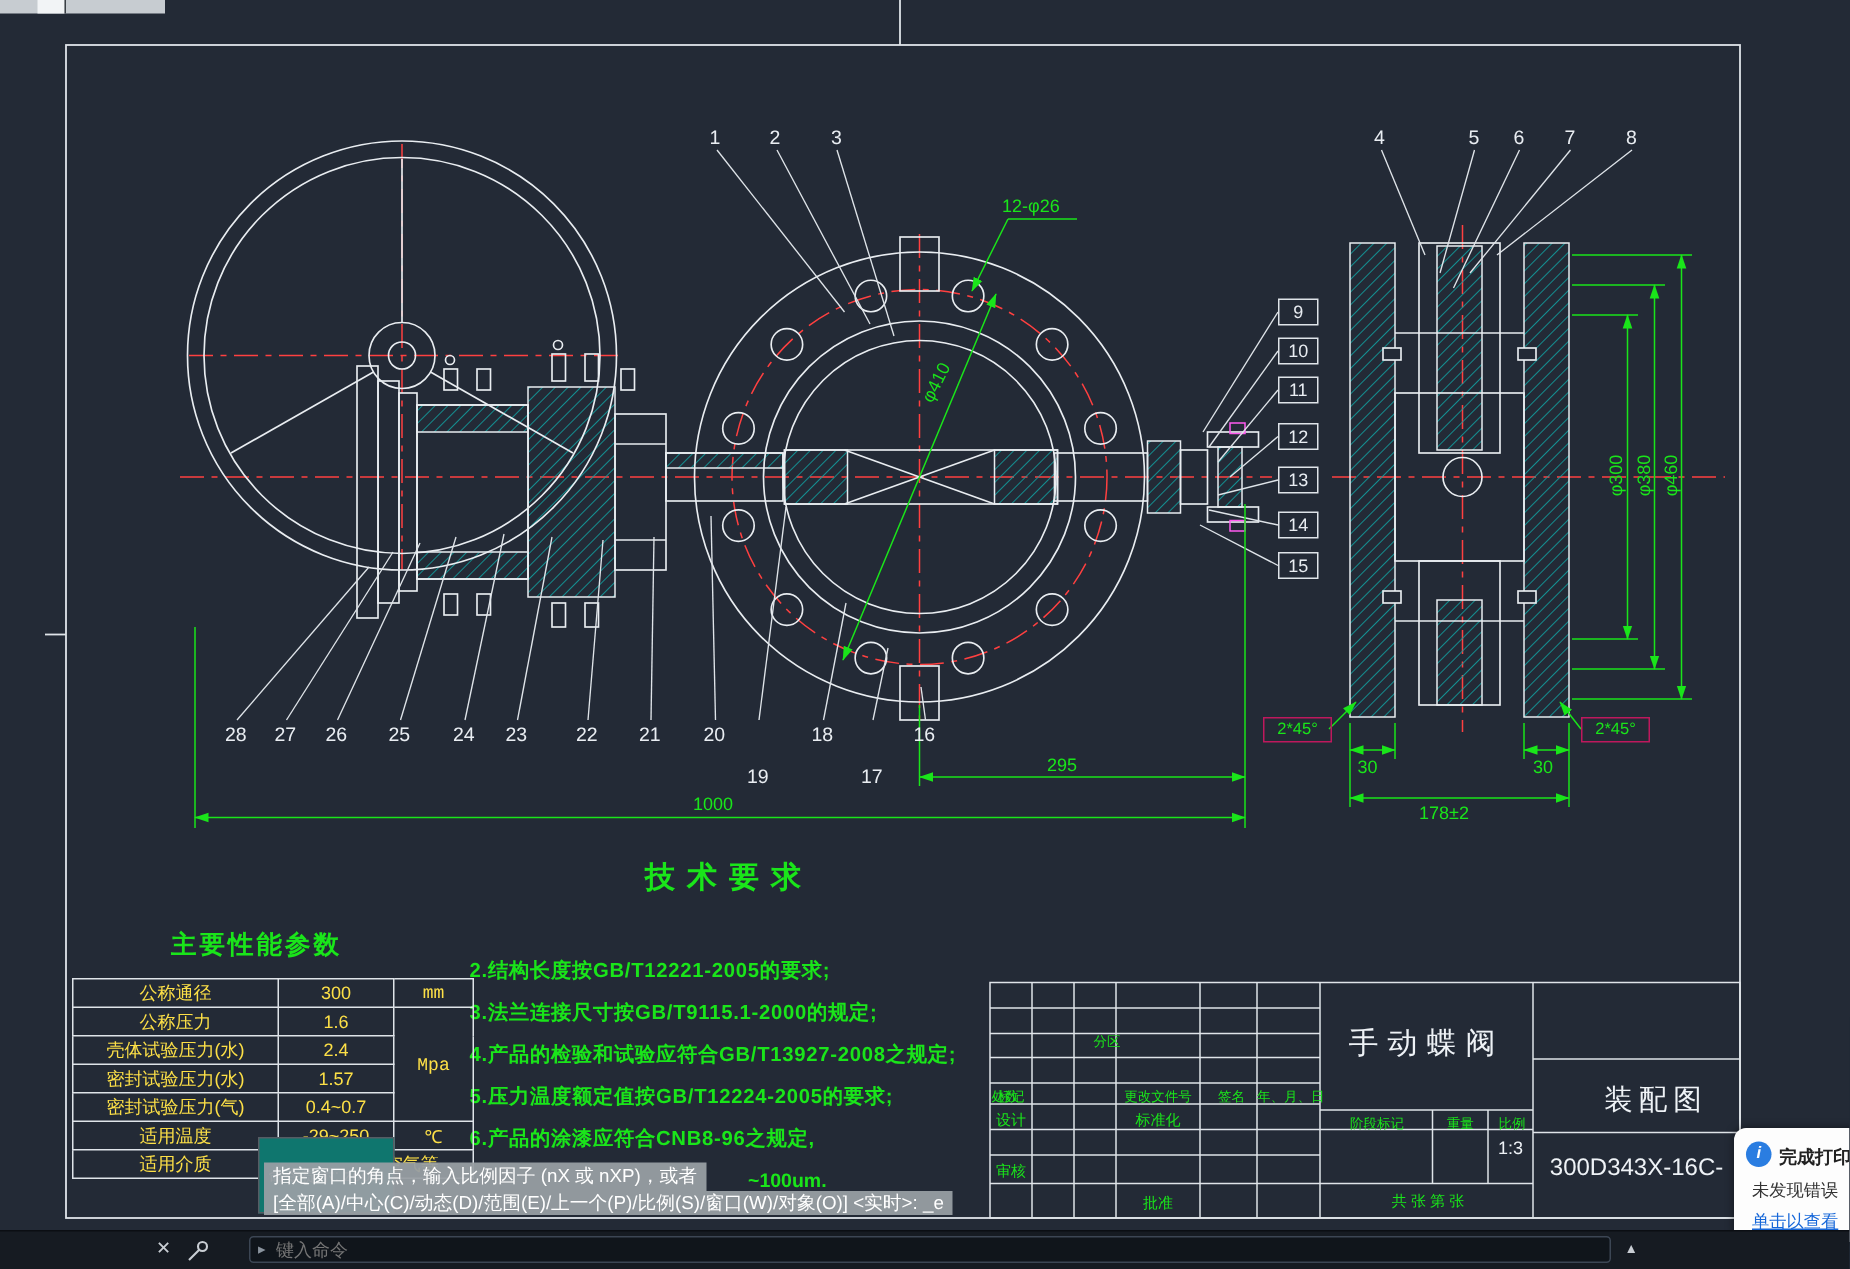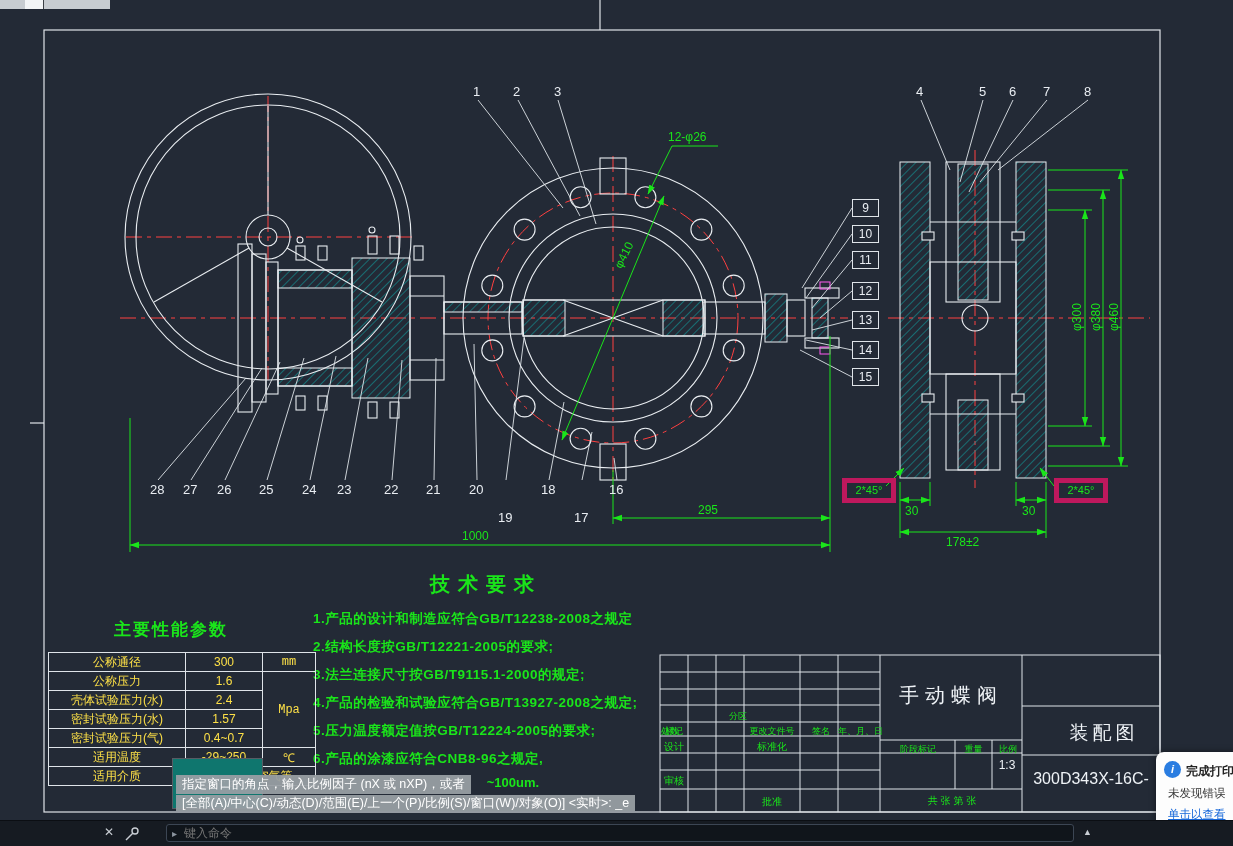--- a/index.html
+++ b/index.html
@@ -2,21 +2,21 @@
 <html><head>
 <meta charset="utf-8">
 <style>
   html,body{margin:0;padding:0;background:#232a36;font-family:"Liberation Sans",sans-serif;}
   #stage{position:relative;width:1233px;height:846px;overflow:hidden;background:#232a36;}
   .abs{position:absolute;}
   svg{position:absolute;left:0;top:0;}
   .pn{position:absolute;color:#e9edf2;font-size:13px;white-space:nowrap;}
   .pnbox{position:absolute;color:#e9edf2;font-size:12px;border:1px solid #dfe4e9;width:25px;height:16px;line-height:16px;text-align:center;}
   .dim{position:absolute;color:#1ae51a;font-size:12px;white-space:nowrap;}
-  .dimbox{position:absolute;color:#1ae51a;font-size:11px;border:5px solid #be185d;width:44px;height:15px;line-height:15px;text-align:center;}
+  .dimbox{position:absolute;color:#1ae51a;font-size:11px;border:1px solid #be185d;width:44px;height:15px;line-height:15px;text-align:center;}
   .rot90{width:40px;text-align:center;transform:rotate(-90deg);}
   .tech{position:absolute;color:#1ae51a;font-weight:700;font-size:13.5px;letter-spacing:.5px;white-space:nowrap;}
   .tbg{position:absolute;color:#1ae51a;font-size:9px;text-align:center;white-space:nowrap;}
   .tbw{position:absolute;color:#eef2f6;text-align:center;white-space:nowrap;}
   #ptable{position:absolute;left:48px;top:652px;border-collapse:collapse;color:#fde047;font-size:12px;}
   #ptable td{border:1px solid #dfe4e9;height:18px;padding:0 3px;text-align:center;white-space:nowrap;}
   .c1{width:130px;} .c2{width:70px;} .c3{width:46px;font-family:Liberation Mono, monospace;}
   .grayline{background:rgba(152,158,163,.95);color:#fff;font-size:12.5px;padding:1px 6px;white-space:nowrap;}
   #tooltip{position:absolute;left:172px;top:758px;background:#0f766e;border:1px solid #565c64;color:#d8dce1;font-size:11px;padding:17px 6px;white-space:nowrap;}
   #notif{position:absolute;left:1156px;top:752px;width:120px;height:76px;background:#fdfdfd;border-radius:8px 0 0 8px;box-shadow:0 0 6px rgba(0,0,0,.5);overflow:hidden;}
@@ -274,21 +274,20 @@
 <div class="dim rot90" style="left:1057px;top:310px">φ300</div>
 <div class="dim rot90" style="left:1076px;top:310px">φ380</div>
 <div class="dim rot90" style="left:1094px;top:310px">φ460</div>
 <div class="dim" style="left:946px;top:535px">178±2</div>
 <div class="dim" style="left:905px;top:504px">30</div>
 <div class="dim" style="left:1022px;top:504px">30</div>
 <div class="dimbox" style="left:842px;top:478px">2*45°</div>
 <div class="dimbox" style="left:1054px;top:478px">2*45°</div>
 
 <div class="tech" style="left:430px;top:571px;font-size:20px;letter-spacing:8px">技术要求</div>
-<div class="tech" style="left:313px;top:610px">1.产品的设计和制造应符合GB/T12238-2008之规定</div>
 <div class="tech" style="left:313px;top:638px">2.结构长度按GB/T12221-2005的要求;</div>
 <div class="tech" style="left:313px;top:666px">3.法兰连接尺寸按GB/T9115.1-2000的规定;</div>
 <div class="tech" style="left:313px;top:694px">4.产品的检验和试验应符合GB/T13927-2008之规定;</div>
 <div class="tech" style="left:313px;top:722px">5.压力温度额定值按GB/T12224-2005的要求;</div>
 <div class="tech" style="left:313px;top:750px">6.产品的涂漆应符合CNB8-96之规定,</div>
 
 <div class="tech" style="left:114px;top:618px;font-size:17px;letter-spacing:2px">主要性能参数</div>
 <table id="ptable">
   <tbody>
         <tr>
@@ -324,35 +323,35 @@
   </tr>
 </tbody>
     </table>
 
 <div class="tbw" style="left:882px;top:682px;width:138px;font-size:20px;letter-spacing:6px">手动蝶阀</div>
 <div class="tbw" style="left:1024px;top:720px;width:160px;font-size:19px;letter-spacing:4px">装配图</div>
 <div class="tbw" style="left:1024px;top:770px;width:134px;font-size:16px">300D343X-16C-</div>
 <div class="tbw" style="left:990px;top:758px;width:34px;font-size:12px">1:3</div>
 <div class="tbg" style="left:660px;top:725px;width:28px">标记</div>
 <div class="tbg" style="left:660px;top:725px;width:20px">处数</div>
-<div class="tbg" style="left:716px;top:710px;width:44px">分区</div>
+<div class="tbg" style="left:716px;top:688px;width:44px">分区</div>
 <div class="tbg" style="left:744px;top:725px;width:56px">更改文件号</div>
 <div class="tbg" style="left:800px;top:725px;width:42px">签名</div>
 <div class="tbg" style="left:838px;top:725px;width:42px">年、月、日</div>
 <div class="tbg" style="left:660px;top:740px;width:28px;font-size:10px">设计</div>
 <div class="tbg" style="left:744px;top:740px;width:56px;font-size:10px">标准化</div>
 <div class="tbg" style="left:660px;top:774px;width:28px;font-size:10px">审核</div>
 <div class="tbg" style="left:744px;top:795px;width:56px;font-size:10px">批准</div>
 <div class="tbg" style="left:882px;top:743px;width:72px">阶段标记</div>
 <div class="tbg" style="left:955px;top:743px;width:37px">重量</div>
 <div class="tbg" style="left:992px;top:743px;width:32px">比例</div>
 <div class="tbg" style="left:882px;top:794px;width:140px;font-size:10px">共  张  第  张</div>
 
 <div id="tooltip">命令提示: zoom</div>
-<div class="abs" style="left:176px;top:775px;display:flex;gap:16px;align-items:flex-start">
+<div class="abs" style="left:176px;top:775px;display:flex;gap:28px;align-items:flex-end">
   <span class="grayline">指定窗口的角点，输入比例因子 (nX 或 nXP)，或者</span>
   <span class="dim" style="position:static;font-weight:700;font-size:13px">~100um.</span>
 </div>
 <div class="abs" style="left:176px;top:793px">
   <span class="grayline">[全部(A)/中心(C)/动态(D)/范围(E)/上一个(P)/比例(S)/窗口(W)/对象(O)] &lt;实时&gt;: _e</span>
 </div>
 
 <div id="notif">
   <div class="ico">i</div>
   <div class="t1">完成打印</div>

